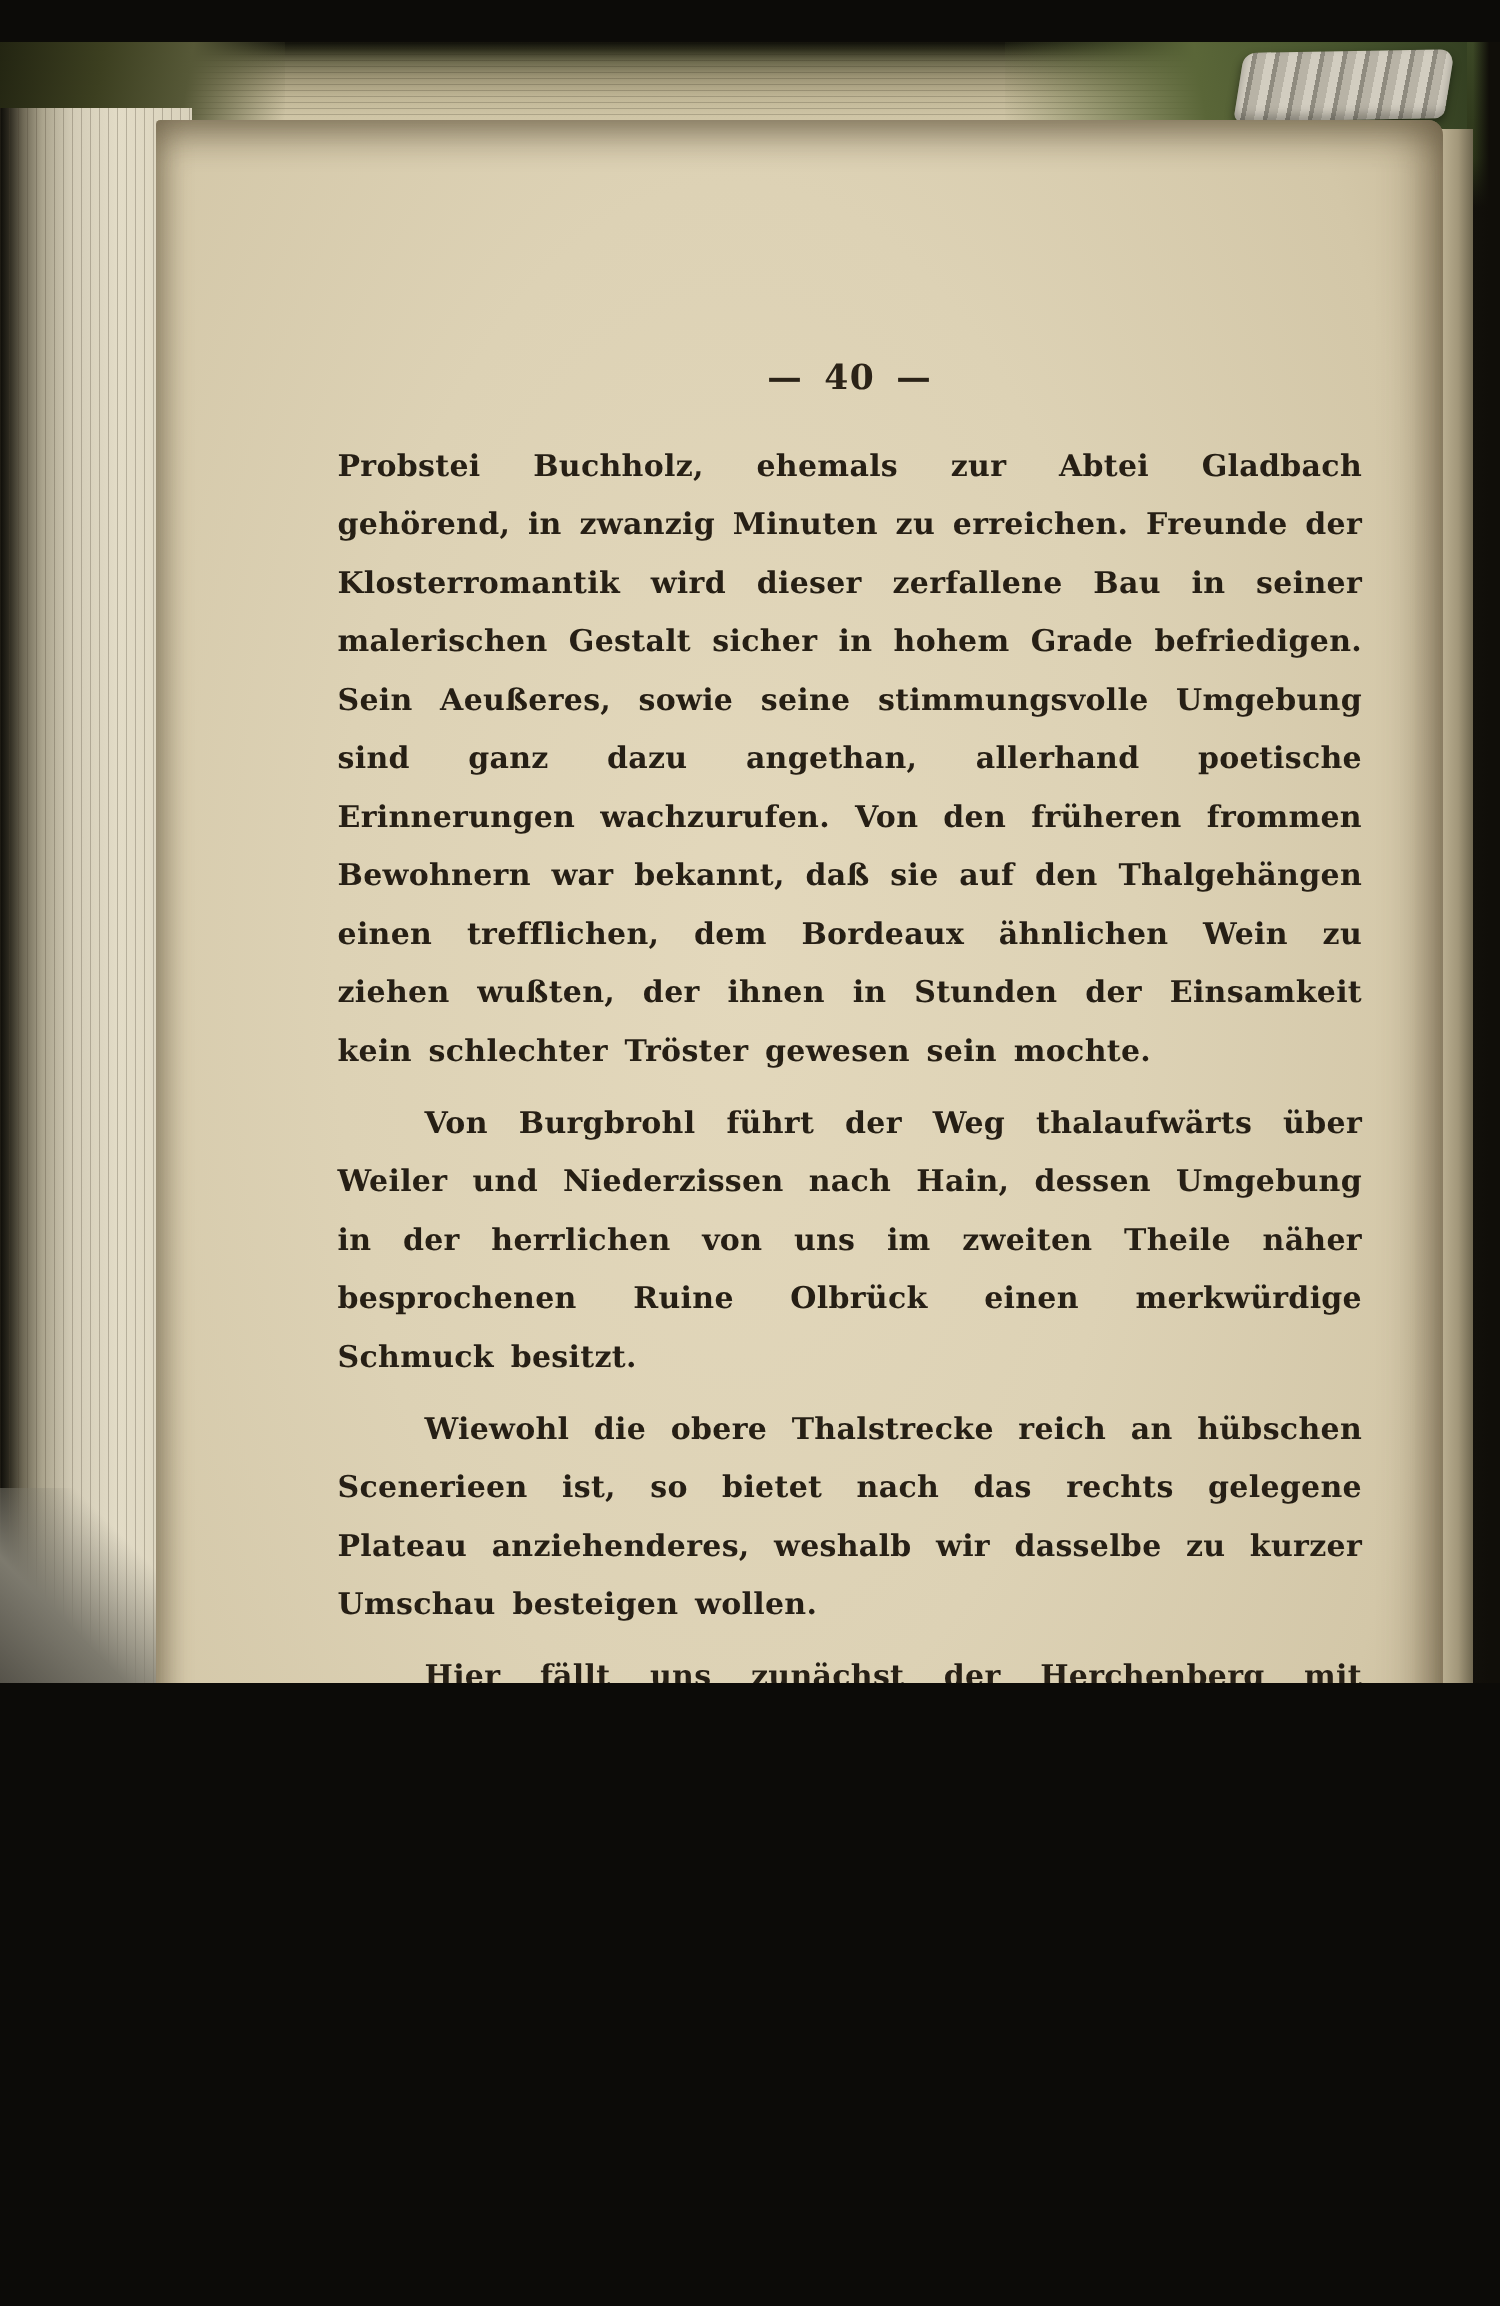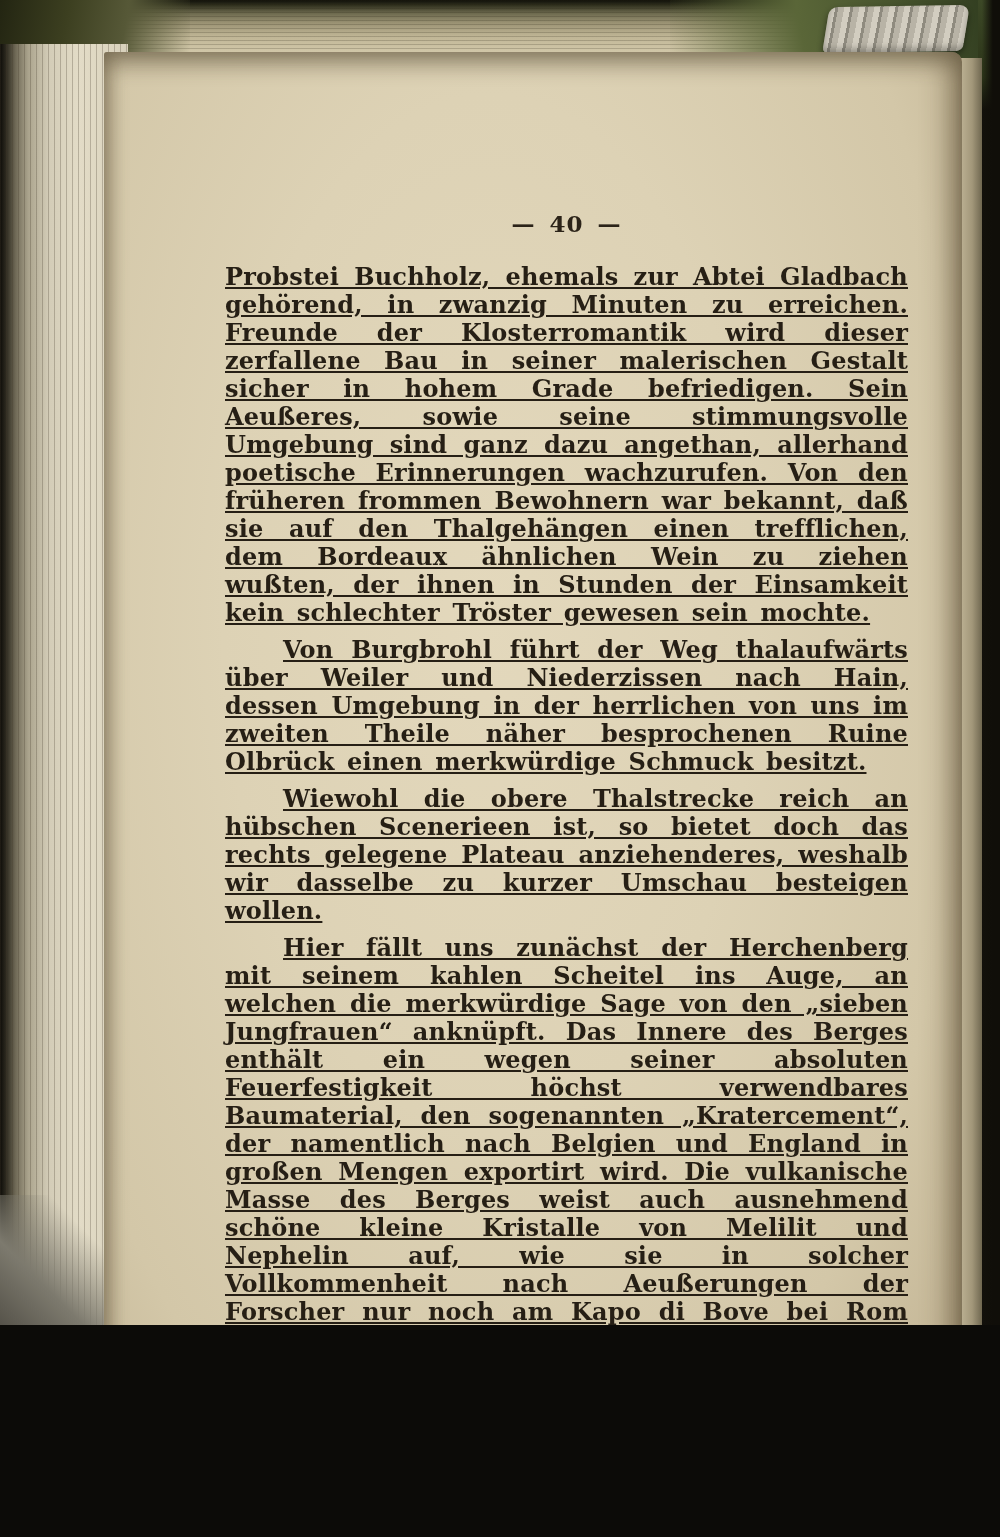--- a/index.html
+++ b/index.html
@@ -3,24 +3,25 @@
 <meta charset="utf-8">
 <style>
   html, body {
     margin: 0;
     padding: 0;
     background: #0c0b08;
   }
   .scene {
     position: relative;
     width: 1000px;
-    height: 1325px;
+    height: 1094px;
     overflow: hidden;
     background: #12100b;
     font-family: "DejaVu Serif", "Liberation Serif", serif;
+    margin-top: 28px;
   }
 
   
   .book-top {
     position: absolute;
     left: 0; top: 0;
     width: 100%;
     height: 66px;
     background: linear-gradient(180deg,
       #0f0f09 0%,
@@ -159,28 +160,27 @@
     color: #2b2318;
   }
 
   .text-block {
     margin: 26px 0 0 121px;
     width: 683px;
     color: #261f15;
   }
   .text-block p {
     margin: 0 0 9px 0;
-    font-size: 24px;
-    line-height: 28px;
+    font-size: 20px;
+    line-height: 39px;
     font-weight: 700;
     text-align: justify;
     text-indent: 58px;
     letter-spacing: 0.2px;
     word-spacing: 4px;
-    text-decoration: underline;
   }
   .text-block p.noindent {
     text-indent: 0;
   }
 </style>
 </head>
 <body>
 
 <div class="scene">
 
@@ -198,19 +198,19 @@
 
   <div class="page">
 
     <div class="page-number">
       <span class="dash">—</span><span>40</span><span class="dash">—</span>
     </div>
 
     <div class="text-block">
       <p class="noindent">Probstei Buchholz, ehemals zur Abtei Gladbach gehörend, in zwanzig Minuten zu erreichen. Freunde der Klosterromantik wird dieser zerfallene Bau in seiner malerischen Gestalt sicher in hohem Grade befriedigen. Sein Aeußeres, sowie seine stimmungsvolle Umgebung sind ganz dazu angethan, allerhand poetische Erinnerungen wachzurufen. Von den früheren frommen Bewohnern war bekannt, daß sie auf den Thalgehängen einen trefflichen, dem Bordeaux ähnlichen Wein zu ziehen wußten, der ihnen in Stunden der Einsamkeit kein schlechter Tröster gewesen sein mochte.</p>
       <p>Von Burgbrohl führt der Weg thalaufwärts über Weiler und Niederzissen nach Hain, dessen Umgebung in der herrlichen von uns im zweiten Theile näher besprochenen Ruine Olbrück einen merkwürdige Schmuck besitzt.</p>
-      <p>Wiewohl die obere Thalstrecke reich an hübschen Scenerieen ist, so bietet doch das rechts gelegene Plateau anziehenderes, weshalb wir dasselbe zu kurzer Umschau besteigen wollen.</p>
+      <p>Wiewohl die obere Thalstrecke reich an hübschen Scenerieen ist, so bietet nach das rechts gelegene Plateau anziehenderes, weshalb wir dasselbe zu kurzer Umschau besteigen wollen.</p>
       <p>Hier fällt uns zunächst der Herchenberg mit seinem kahlen Scheitel ins Auge, an welchen die merkwürdige Sage von den „sieben Jungfrauen“ anknüpft. Das Innere des Berges enthält ein wegen seiner absoluten Feuerfestigkeit höchst verwendbares Baumaterial, den sogenannten „Kratercement“, der namentlich nach Belgien und England in großen Mengen exportirt wird. Die vulkanische Masse des Berges weist auch ausnehmend schöne kleine Kristalle von Melilit und Nephelin auf, wie sie in solcher Vollkommenheit nach Aeußerungen der Forscher nur noch am Kapo di Bove bei Rom gefunden werden sollen.</p>
     </div>
 
   </div>
 
 </div>
 
 </body></html>

